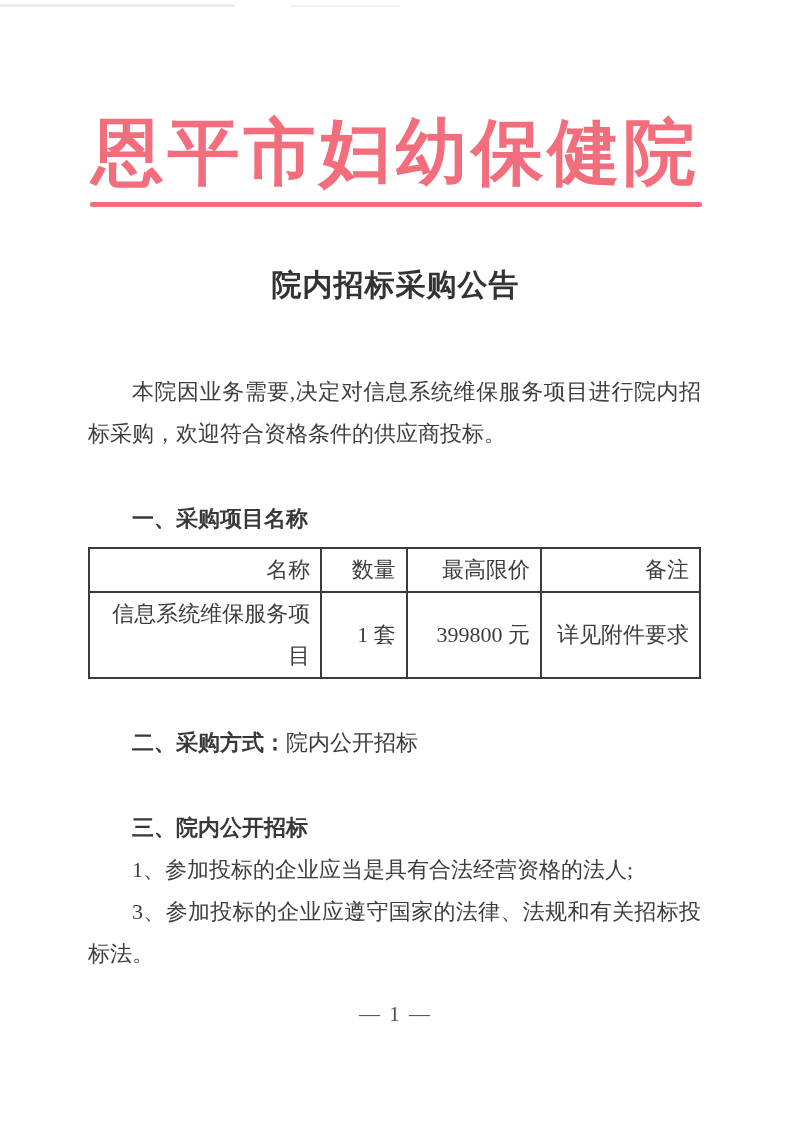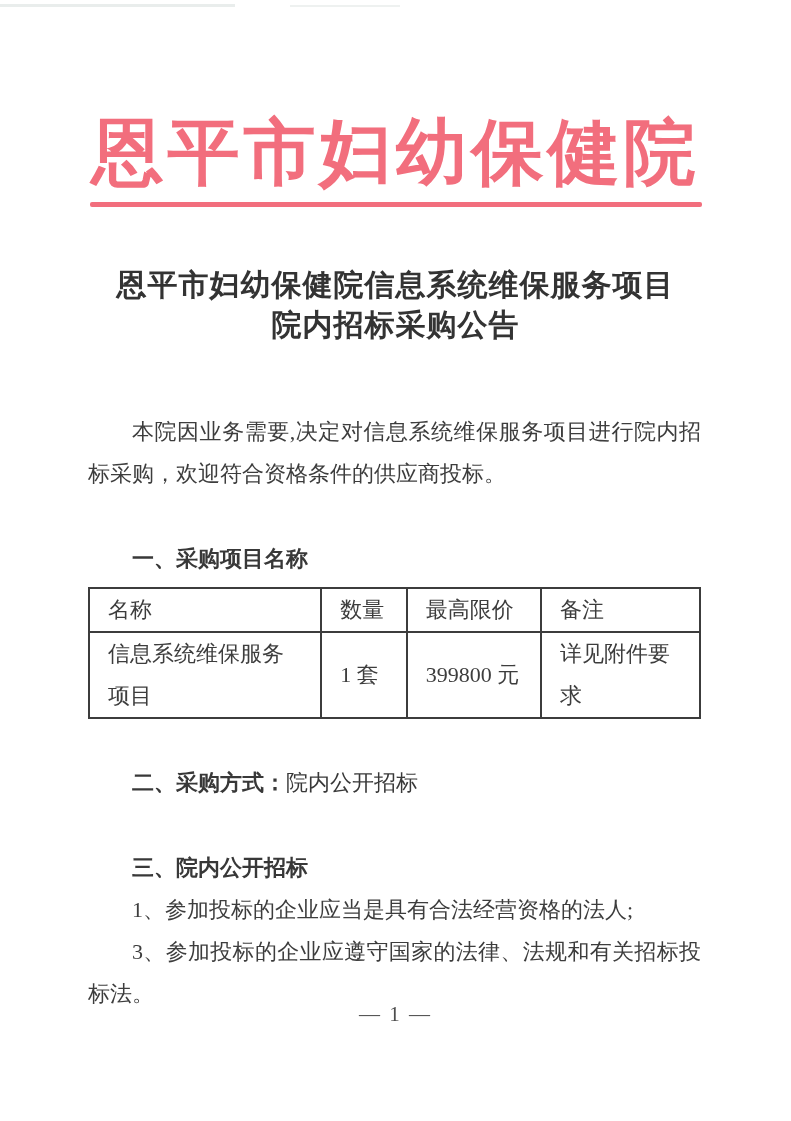--- a/index.html
+++ b/index.html
@@ -89,24 +89,24 @@
 
   
   table.items {
     width: 100%;
     border-collapse: collapse;
     margin: 7px 0 8px 0;
     table-layout: fixed;
   }
   table.items th, table.items td {
     border: 2px solid #3c3c3c;
-    text-align: left;
+    text-align: right;
     font-weight: normal;
     font-size: 22px;
-    padding: 0 18px;
+    padding: 0 10px;
   }
   table.items th { height: 42px; }
   table.items td { height: 56px; }
   col.c-name  { width: 38%; }
   col.c-qty   { width: 14%; }
   col.c-price { width: 22%; }
   col.c-note  { width: 26%; }
 
   
   .footer {
@@ -127,21 +127,20 @@
 
   <div class="scan-artifact"></div>
   <div class="scan-artifact2"></div>
 
   <div class="letterhead">
     <div class="letterhead-title">恩平市妇幼保健院</div>
     <div class="letterhead-rule"></div>
   </div>
 
   <div class="doc-title">
-    <div class="doc-title-line">恩平市妇幼保健院信息系统维保服务项目</div>
     <div class="doc-title-line">院内招标采购公告</div>
   </div>
 
   <div class="content">
 
     <p class="para">本院因业务需要,决定对信息系统维保服务项目进行院内招标采购，欢迎符合资格条件的供应商投标。</p>
 
     <p class="heading">一、采购项目名称</p>
 
     <table class="items">

